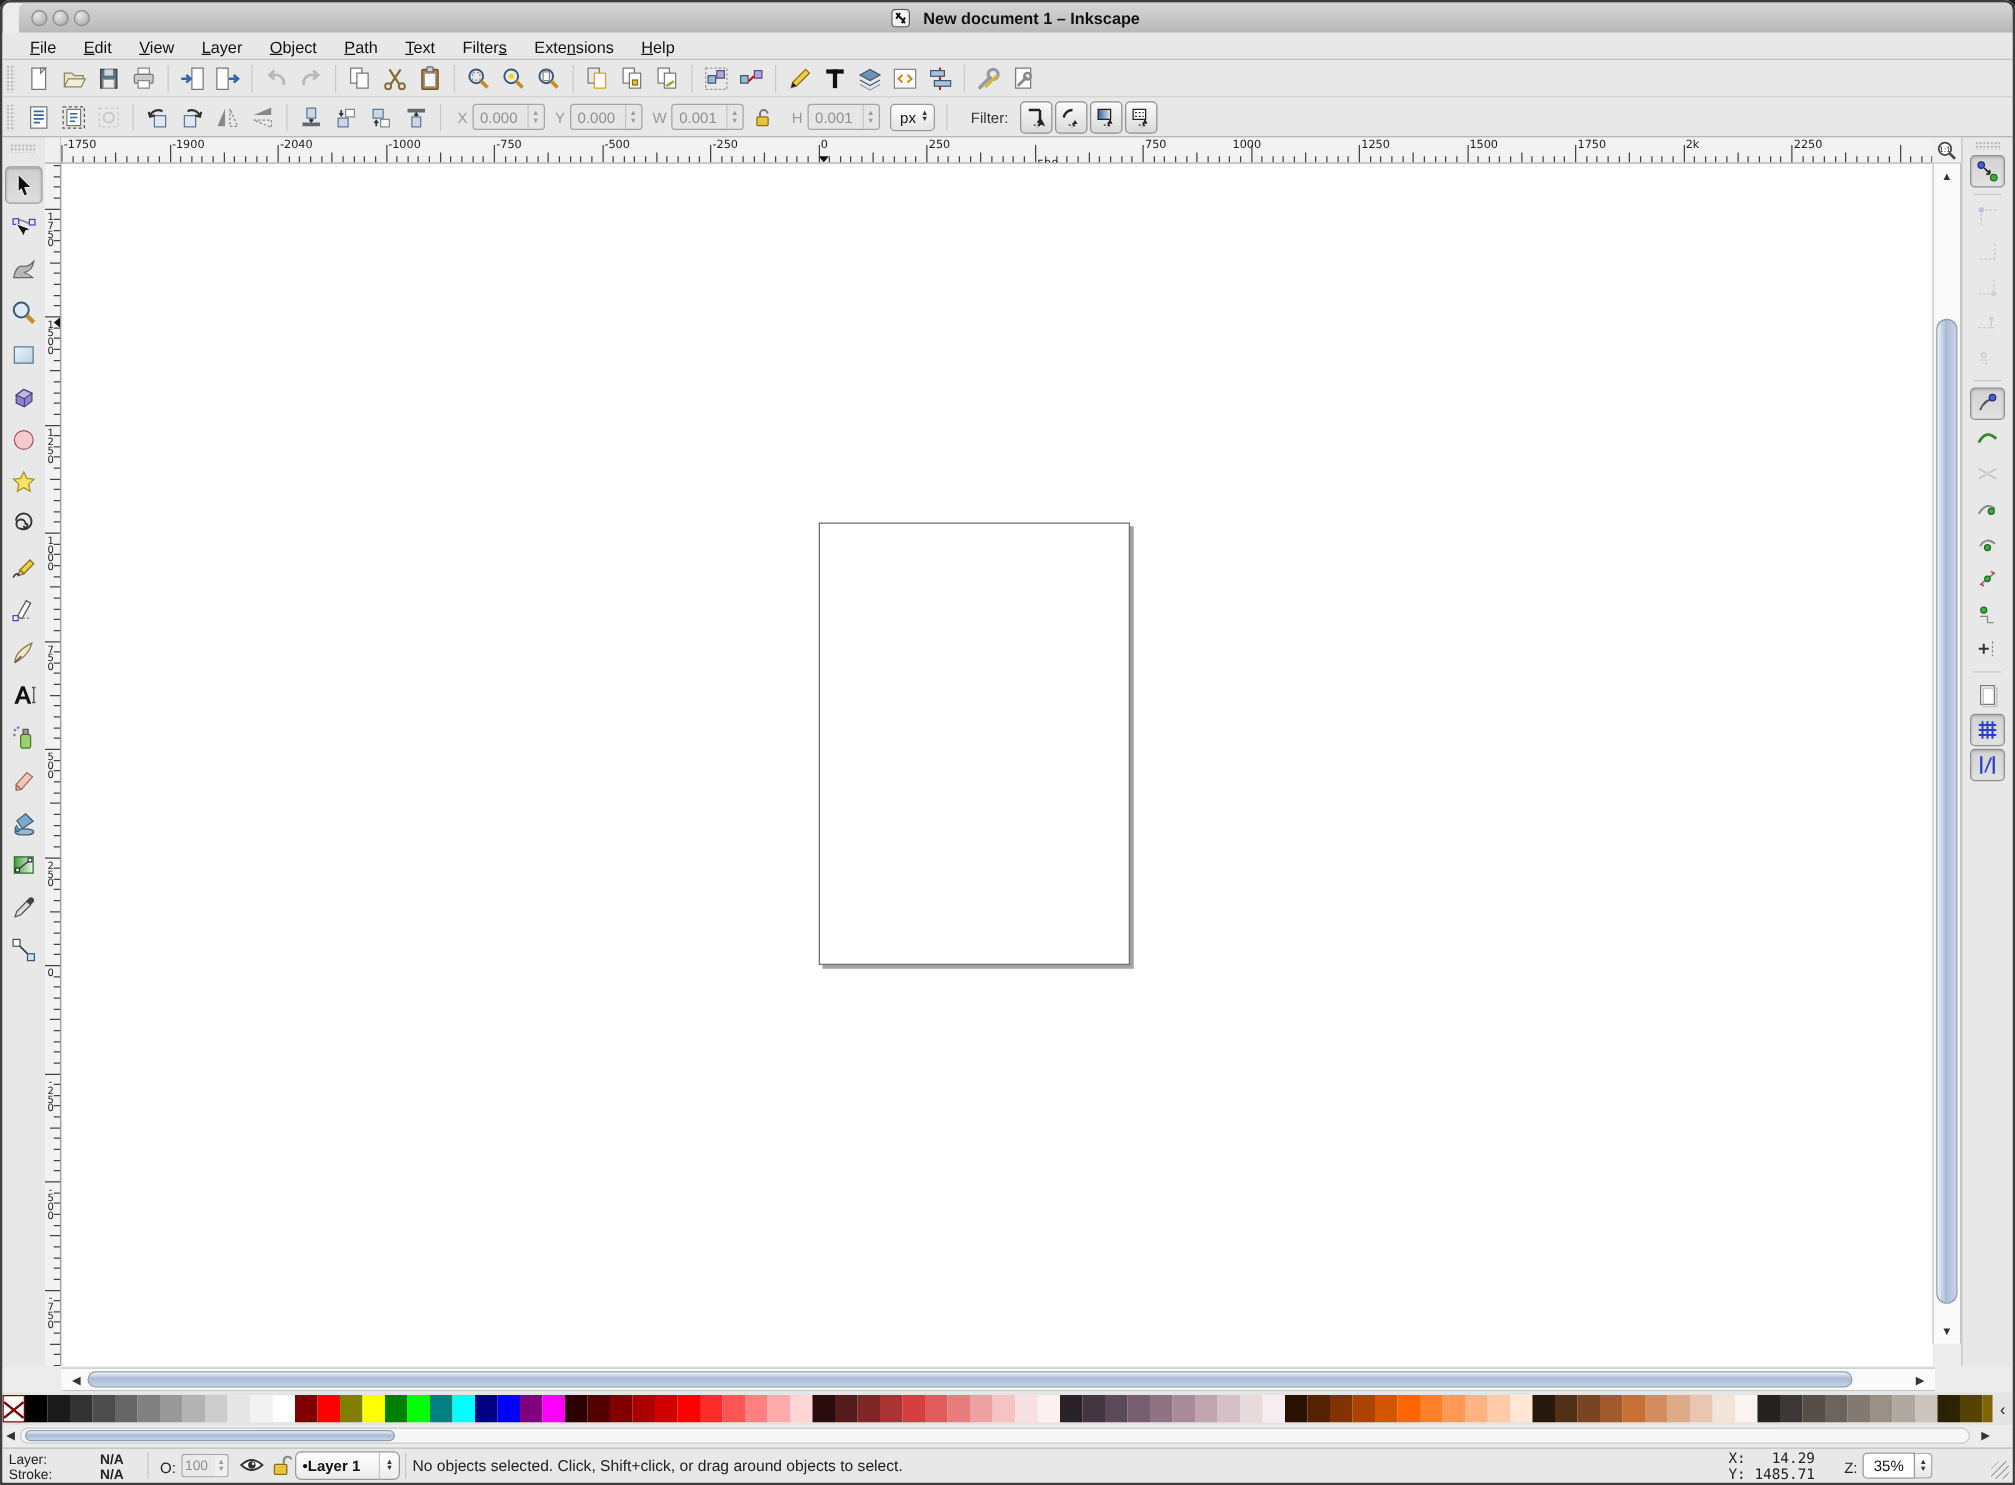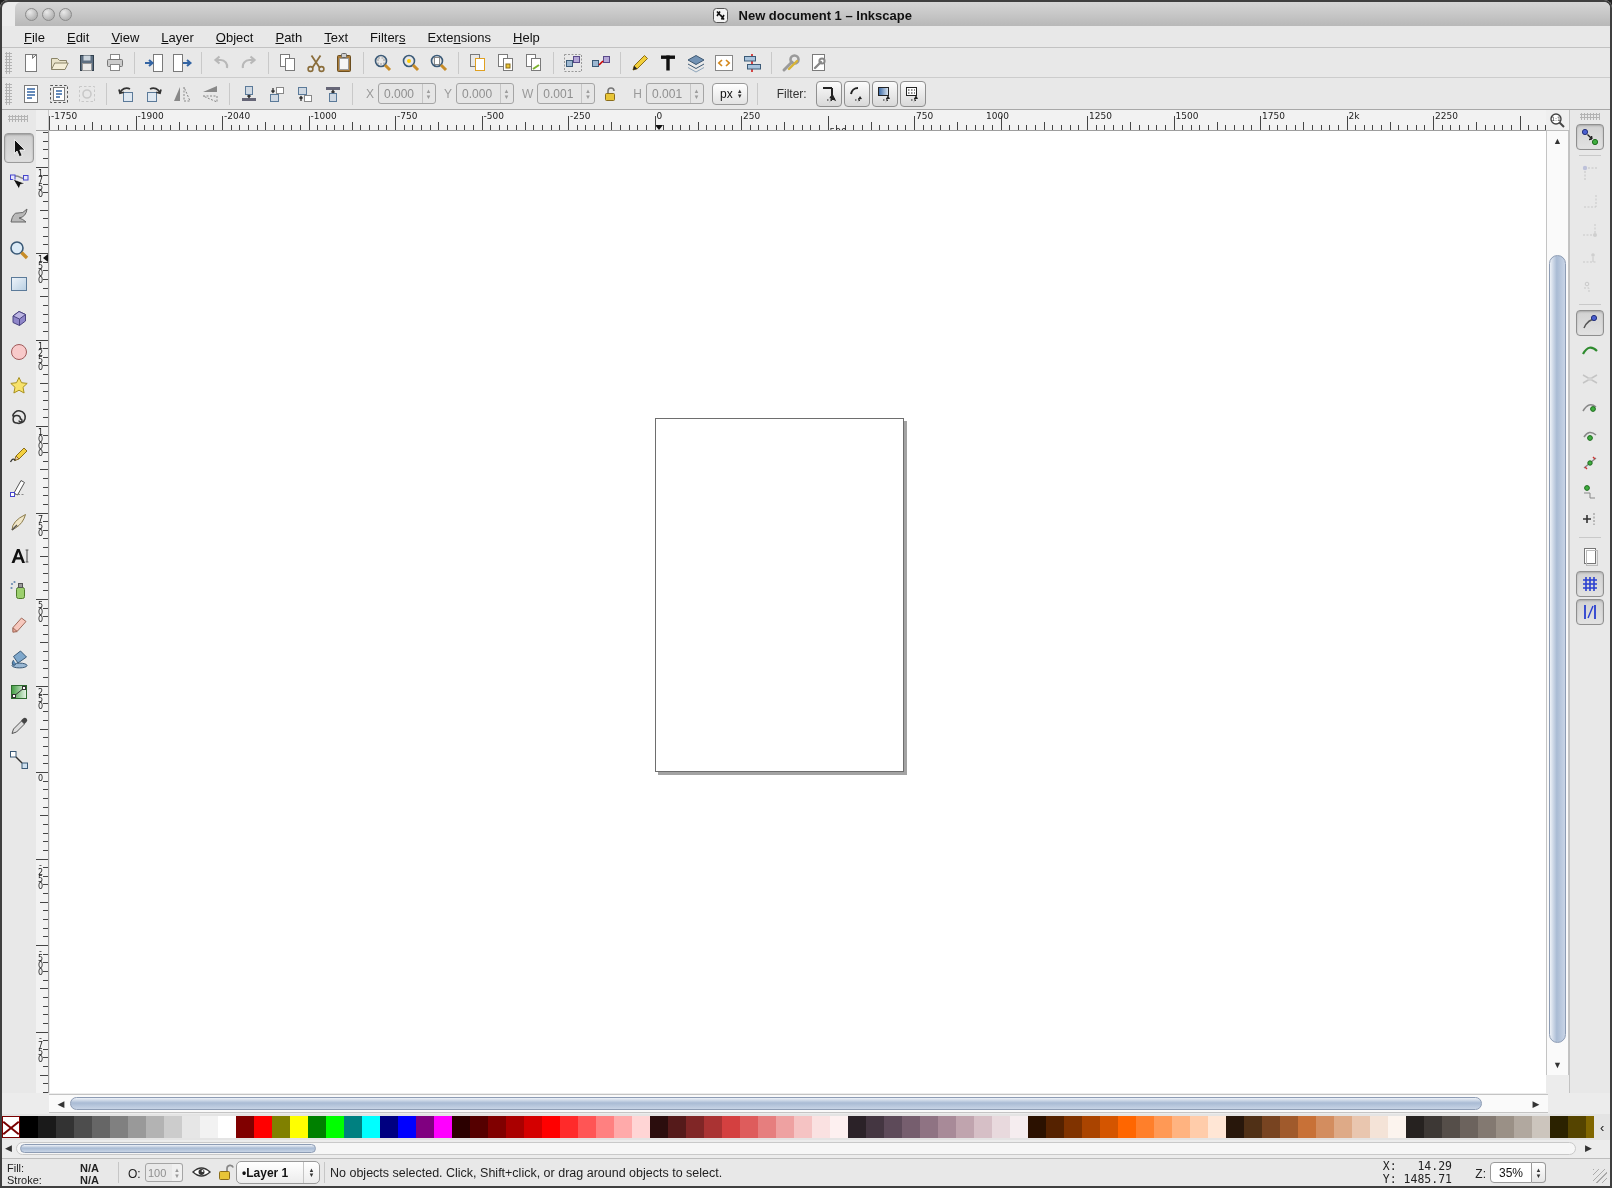--- a/index.html
+++ b/index.html
@@ -1245,21 +1245,21 @@
   </div>
   <div class="palscroll-row">
     <div class="pal-sb-arrow" style="left:3px">◀</div>
     <div class="palscroll-track">
       <div class="palscroll-thumb"></div>
     </div>
     <div class="pal-sb-arrow" style="right:18px">▶</div>
   </div>
 
   <div class="statusbar">
-    <span class="sb-lab" style="left:5px; top:3px">Fill:</span>
+    <span class="sb-lab" style="left:5px; top:3px">Layer:</span>
     <span class="sb-lab" style="left:78px; top:3px; font-weight:bold">N/A</span>
     <span class="sb-lab" style="left:5px; top:15px">Stroke:</span>
     <span class="sb-lab" style="left:78px; top:15px; font-weight:bold">N/A</span>
     <div class="sb-sep" style="left:116px"></div>
     <span class="sb-lab" style="left:126px; top:8px; font-size:12px">O:</span>
     <div class="op-fld"><input disabled="" value="100" style=""></div>
     <div class="op-spin">▲<br>▼</div>
     <span style="position:absolute; left:189px; top:4px"><svg width="21" height="18">
           <path d="M2 9 q8.5-8 17 0 q-8.5 8 -17 0z" fill="#fff" stroke="#333" stroke-width="1.4"></path>
           <circle cx="10.5" cy="9" r="3" fill="#333"></circle>

